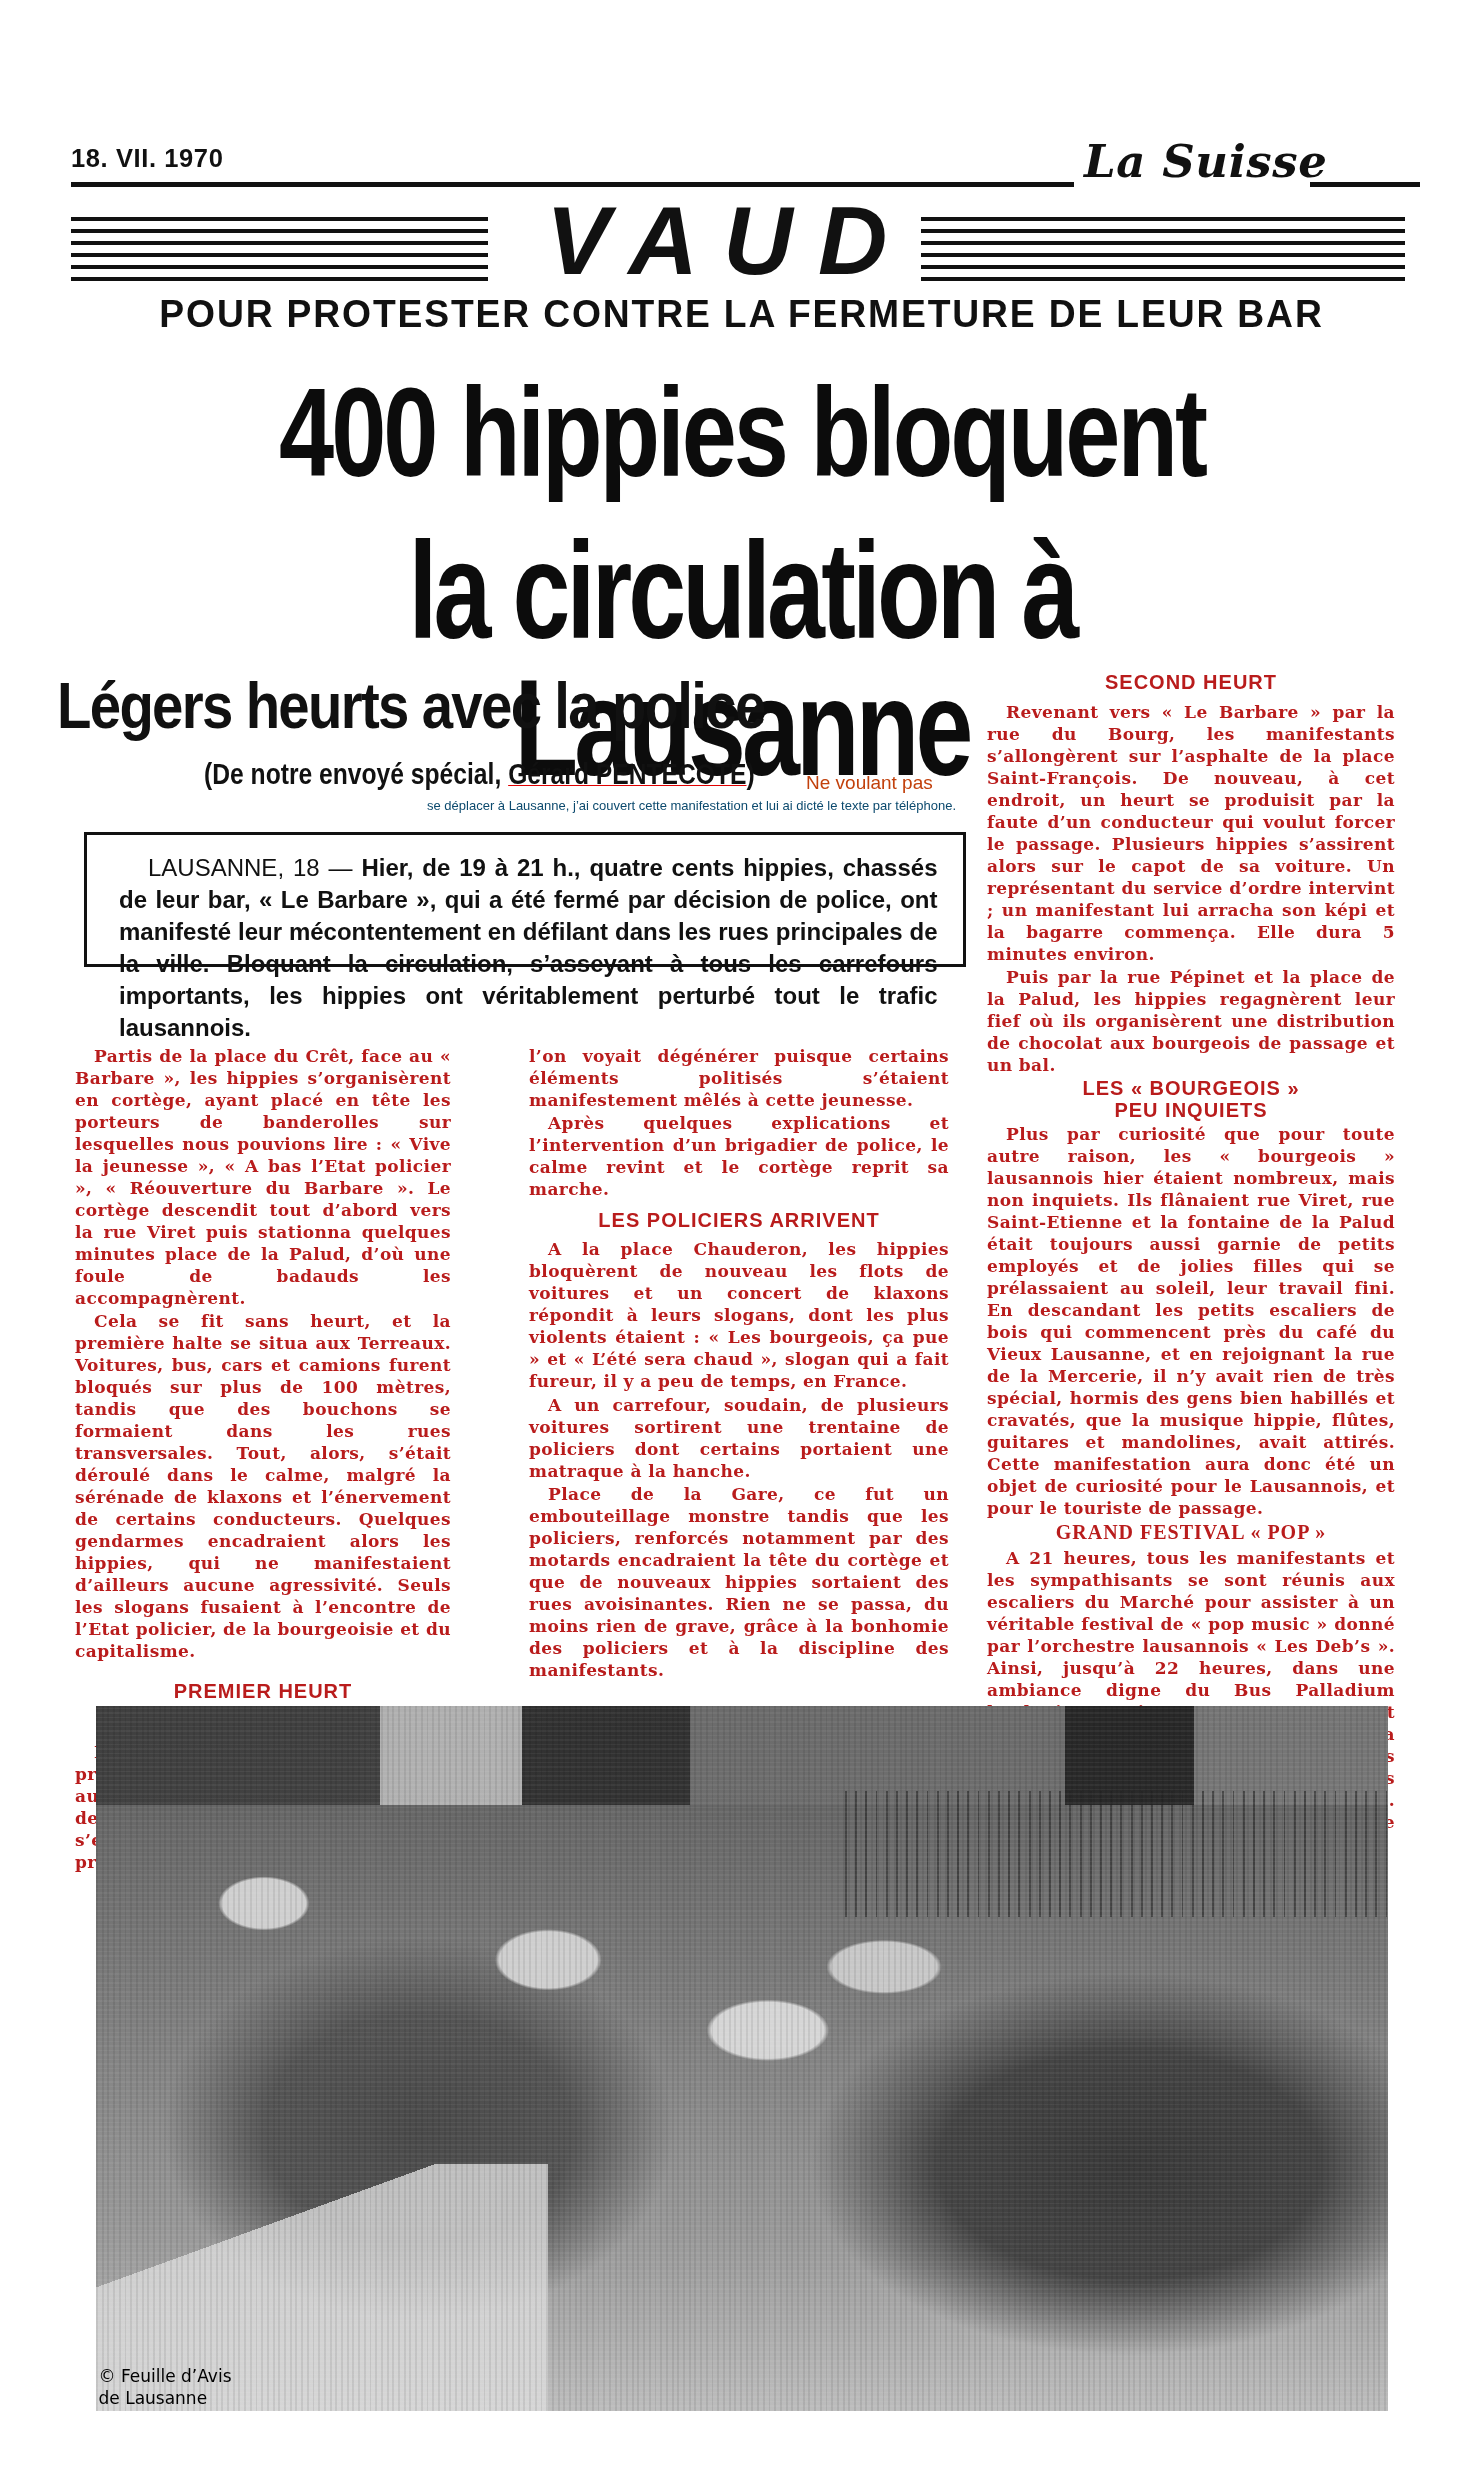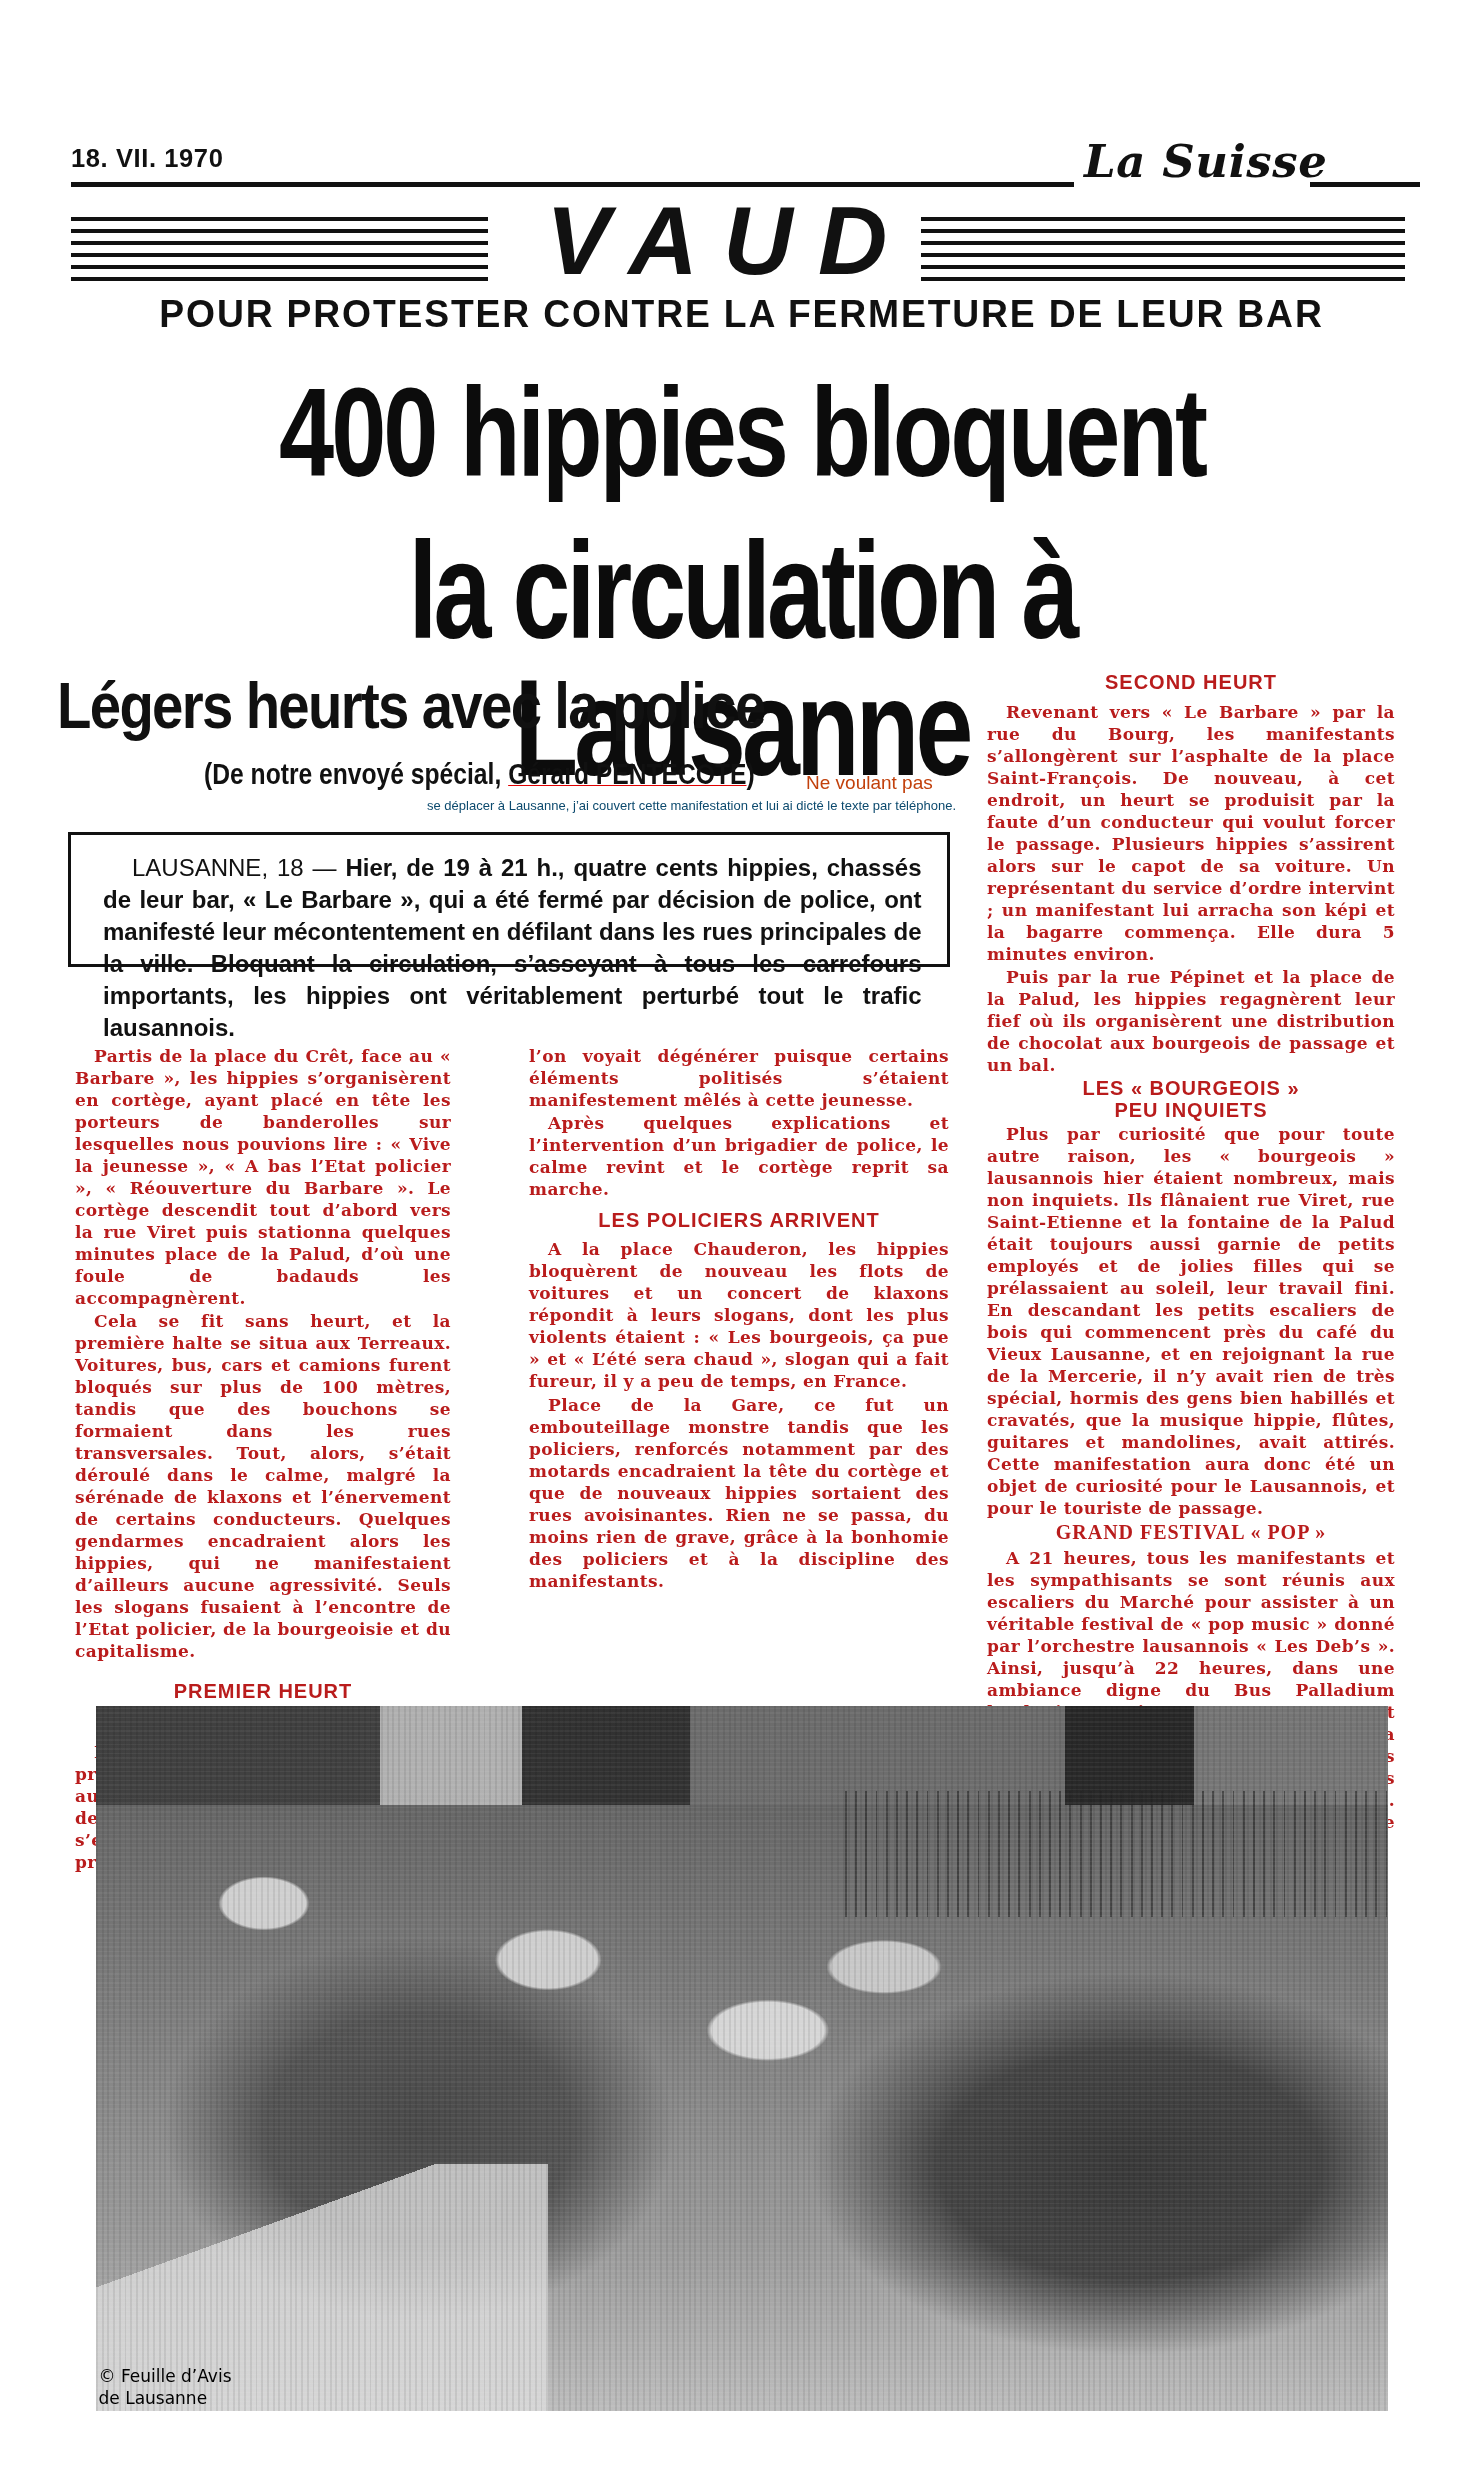--- a/index.html
+++ b/index.html
@@ -67,21 +67,21 @@
     .note-1 {
       left: 806px; top: 772px; color: #c2410c;
       font-family: "Liberation Sans", sans-serif; font-size: 19px;
     }
     .note-2 {
       left: 51px; top: 798px; width: 905px; text-align: right; color: #0c4a6e;
       font-family: "Liberation Sans", sans-serif; font-size: 13px;
     }
 
     .lead-box {
-      left: 68px; top: 832px; width: 882px; height: 135px;
+      left: 84px; top: 832px; width: 882px; height: 135px;
       border: 3.8px solid #111; border-right-width: 3.2px; border-top-width: 3.2px;
       padding: 16.6px 25.5px 0 32px;
     }
     .lead {
       font-family: "Liberation Sans", sans-serif; font-size: 24px; line-height: 32px;
       text-align: justify; font-weight: 700;
     }
     .lead .dateline { font-weight: 400; padding-left: 29px; }
 
     .col {
@@ -182,20 +182,21 @@
     <span>PLACE SAINT-FRANÇOIS</span>
   </h3>
   <p style="margin-top:11.5px;">Place Saint-François se produisit le premier heurt provoqué par un automobiliste. Un hippie et un agent de la police municipale s’empoignèrent et, aussitôt, il se produisit une bousculade que</p>
 </div>
 
 <div class="abs col col2">
   <p class="noindent">l’on voyait dégénérer puisque certains éléments politisés s’étaient manifestement mêlés à cette jeunesse.</p>
   <p>Après quelques explications et l’intervention d’un brigadier de police, le calme revint et le cortège reprit sa marche.</p>
   <h3>LES POLICIERS ARRIVENT</h3>
   <p>A la place Chauderon, les hippies bloquèrent de nouveau les flots de voitures et un concert de klaxons répondit à leurs slogans, dont les plus violents étaient : « Les bourgeois, ça pue » et « L’été sera chaud », slogan qui a fait fureur, il y a peu de temps, en France.</p>
+  <p>A un carrefour, soudain, de plusieurs voitures sortirent une trentaine de policiers dont certains portaient une matraque à la hanche.</p>
   <p>Place de la Gare, ce fut un embouteillage monstre tandis que les policiers, renforcés notamment par des motards encadraient la tête du cortège et que de nouveaux hippies sortaient des rues avoisinantes. Rien ne se passa, du moins rien de grave, grâce à la bonhomie des policiers et à la discipline des manifestants.</p>
 </div>
 
 <div class="abs col col3">
   <h3 class="first">SECOND HEURT</h3>
   <p>Revenant vers « Le Barbare » par la rue du Bourg, les manifestants s’allongèrent sur l’asphalte de la place Saint-François. De nouveau, à cet endroit, un heurt se produisit par la faute d’un conducteur qui voulut forcer le passage. Plusieurs hippies s’assirent alors sur le capot de sa voiture. Un représentant du service d’ordre intervint ; un manifestant lui arracha son képi et la bagarre commença. Elle dura 5 minutes environ.</p>
   <p>Puis par la rue Pépinet et la place de la Palud, les hippies regagnèrent leur fief où ils organisèrent une distribution de chocolat aux bourgeois de passage et un bal.</p>
   <h3 style="margin:2.5px 0 1.3px 0; line-height:21.7px;">
     <span>LES « BOURGEOIS »</span><br>
     <span>PEU INQUIETS</span>

